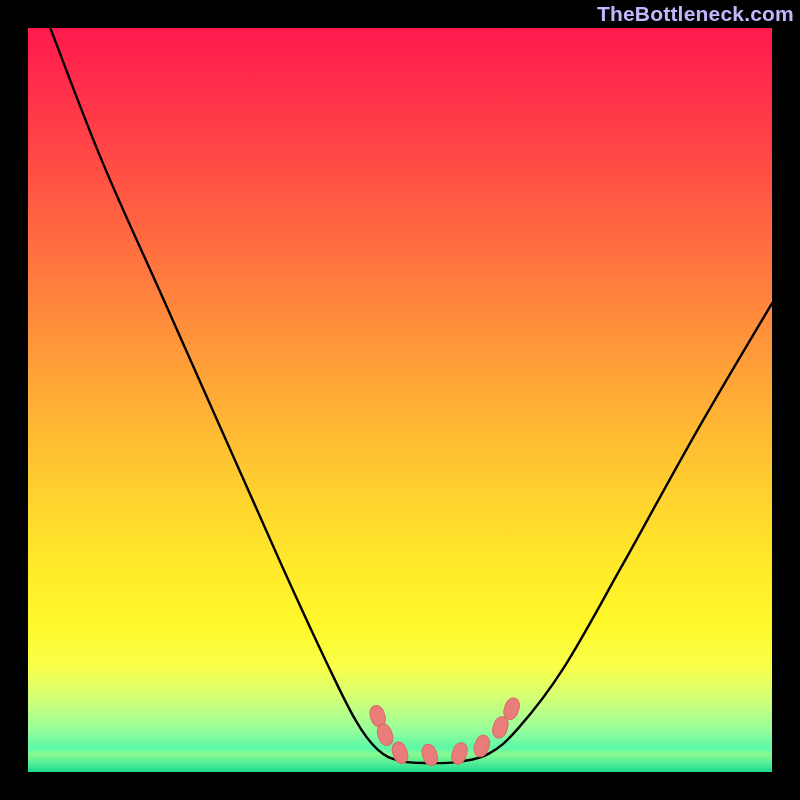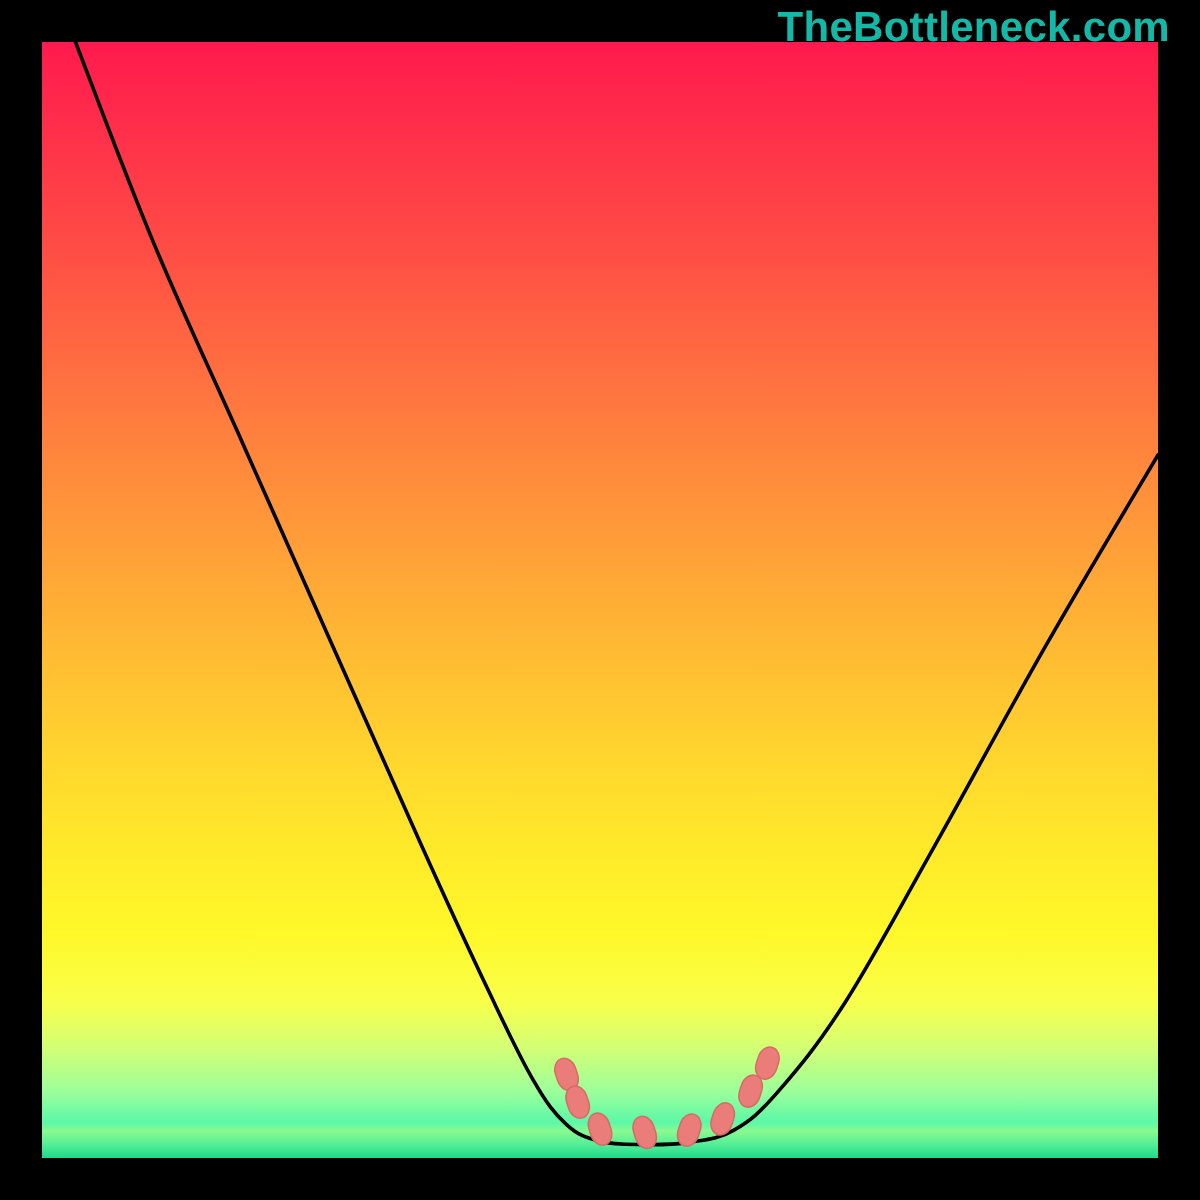--- a/index.html
+++ b/index.html
@@ -58,24 +58,24 @@
       to bottom,
       rgba(255,255,120,0.0) 0%,
       rgba(180,255,130,0.6) 25%,
       rgba(90,240,150,0.9) 60%,
       #1fd98d 100%
     );
   }
   .watermark {
     position: absolute;
     top: 2px;
-    right: 20px;
-    color: #14b8a6;
+    right: 6px;
+    color: #c4b5fd;
     font-weight: 600;
-    font-size: 28px;
+    font-size: 21px;
     letter-spacing: 0.2px;
     user-select: none;
   }
   svg.curve {
     position: absolute;
     inset: 0;
   }
 </style>
 </head>
 <body>

